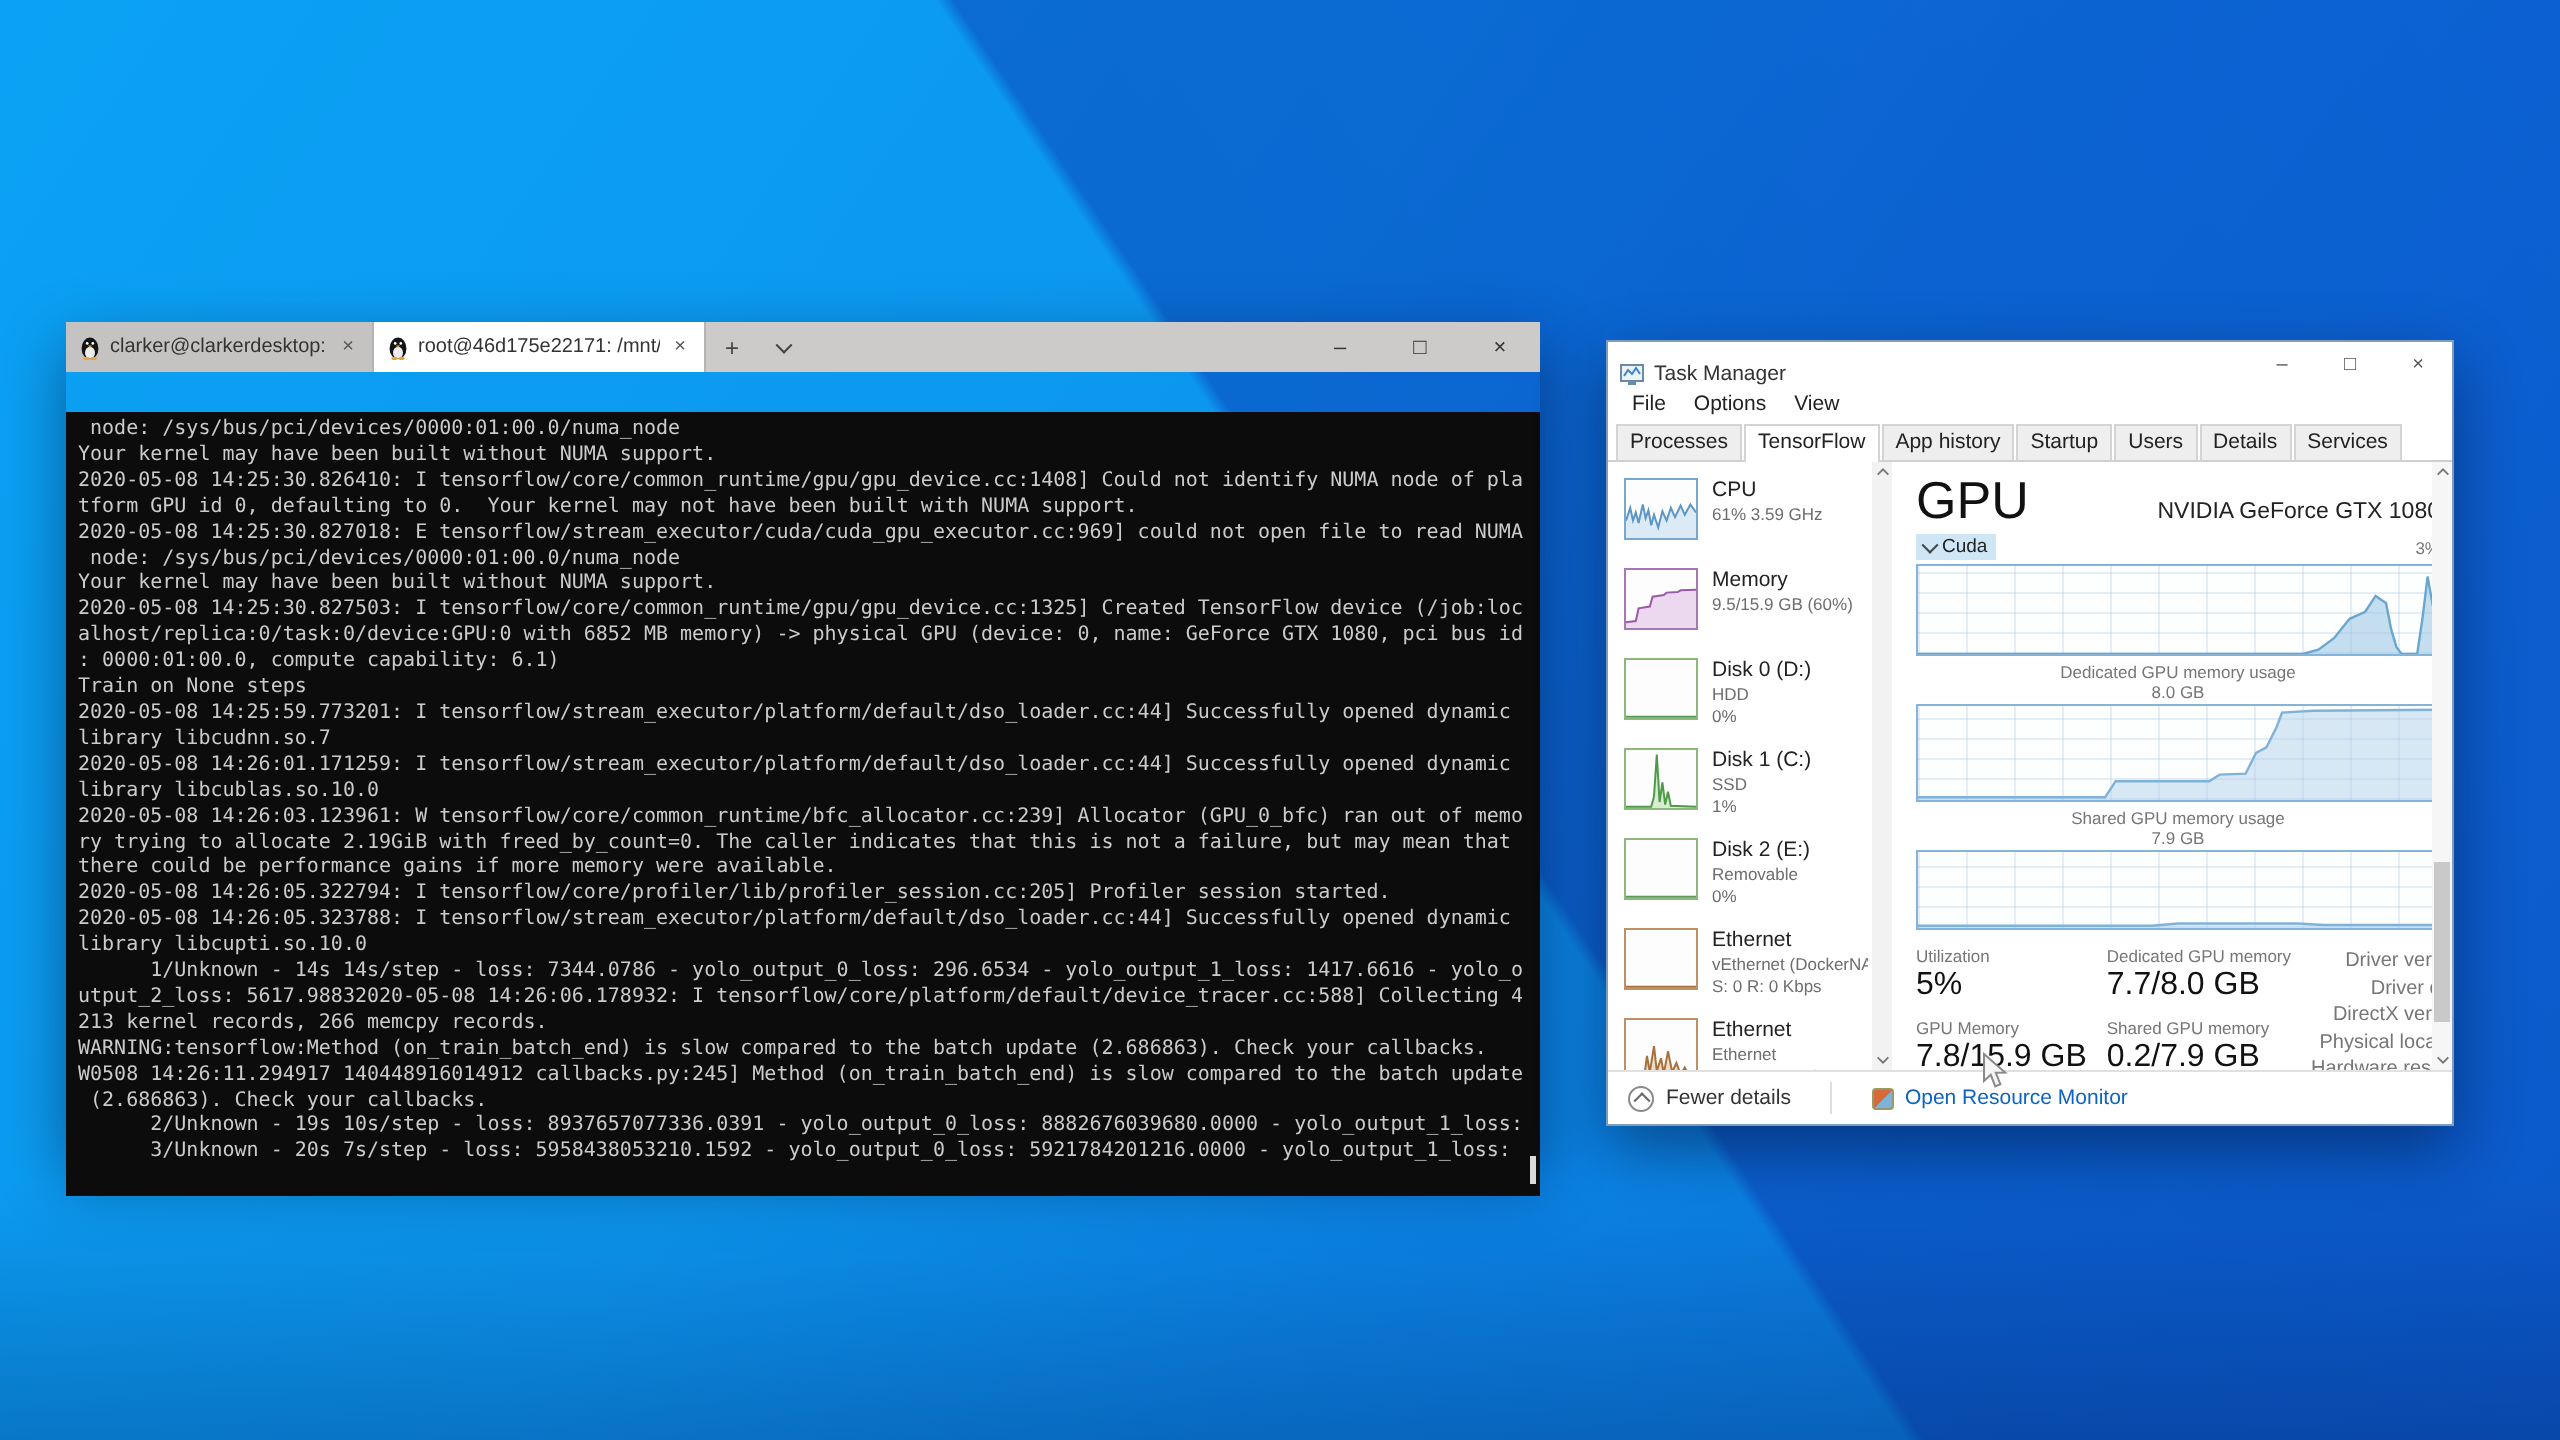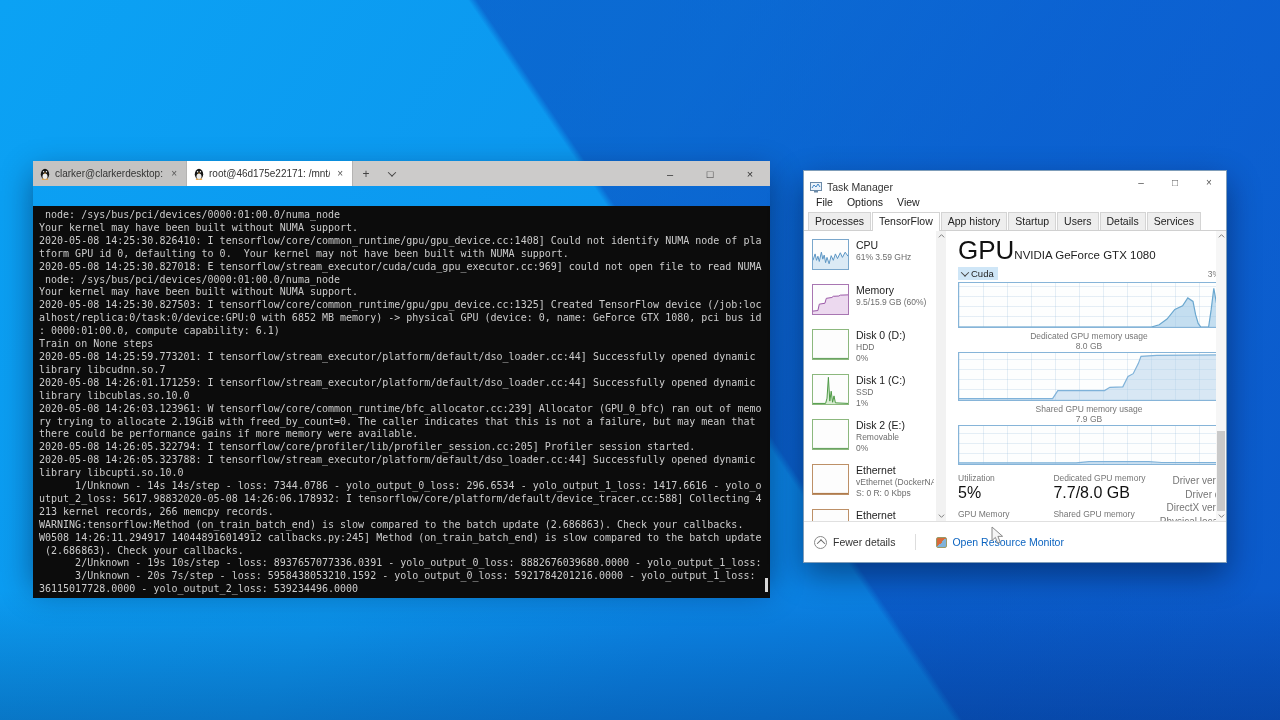--- a/index.html
+++ b/index.html
@@ -56,21 +56,21 @@
   .spark { width:37px; height:31px; border:1px solid #9ab; background:#fdfdfd; flex:0 0 auto; }
   .spark svg { width:100%; height:100%; display:block; }
   .side-text { overflow:hidden; }
   .side-title { font-size:10.5px; color:#222; line-height:13px; }
   .side-sub { font-size:8.5px; color:#6d6d6d; line-height:10.5px; white-space:nowrap; }
   .tm-sidescroll { width:10px; background:#f2f2f2; margin-left:2px; position:relative; }
   .arr { position:absolute; left:0; width:10px; height:10px; display:flex; align-items:center; justify-content:center; }
   .arr svg { width:7px; height:4px; }
   
   .tm-main { flex:1; padding:4px 6px 0 12px; position:relative; overflow:hidden; }
-  .gpu-header { display:flex; align-items:baseline; justify-content:flex-start; }
+  .gpu-header { display:flex; align-items:baseline; justify-content:space-between; }
   .gpu-title { font-size:26px; font-weight:300; color:#111; letter-spacing:0; }
   .gpu-device { font-size:11.5px; color:#222; }
   .engine-row { display:flex; align-items:center; justify-content:space-between; margin-top:1px; }
   .engine-chip { display:inline-flex; align-items:center; gap:3px; background:#cfe6f7; padding:1px 4px;
     font-size:9.5px; color:#222; }
   .chev { width:6px; height:6px; border-right:1.4px solid #444; border-bottom:1.4px solid #444;
     transform:rotate(45deg) translate(-1px,-1px); display:inline-block; }
   .pct { font-size:8.5px; color:#767676; }
   .gchart { border:1px solid #86b4d8; position:relative; background:
       repeating-linear-gradient(90deg, rgba(140,180,215,.22) 0 1px, transparent 1px 24px),
@@ -83,21 +83,21 @@
   .stat-col { width:95px; margin-right:10px; }
   .stat { margin-bottom:7px; }
   .stat-label { font-size:8.5px; color:#767676; margin-bottom:1px; white-space:nowrap; }
   .stat-value { font-size:16px; font-weight:400; color:#111; white-space:nowrap; }
   .temp-label { font-size:8.5px; color:#767676; margin-top:3px; }
   .detail-col { flex:1; padding-top:1px; }
   .detail-label { font-size:10px; color:#767676; line-height:13.5px; white-space:nowrap; overflow:hidden;text-align:right; }
   .tm-mainscroll { position:absolute; right:0; top:0; bottom:0; width:10px; background:#f6f6f6; }
   .thumb { position:absolute; left:1px; width:8px; background:#c9c9c9; }
   
-  .tm-footer { height:41px; border-top:1px solid #e0e0e0; display:flex; align-items:center;
+  .tm-footer { height:27px; border-top:1px solid #e0e0e0; display:flex; align-items:center;
     padding:0 10px; gap:20px; }
   .fewer { display:flex; align-items:center; gap:6px; font-size:10.5px; color:#333; }
   .circle-chev { width:13px; height:13px; border:1px solid #8a8a8a; border-radius:50%;
     display:flex; align-items:center; justify-content:center; }
   .circle-chev .chev { transform:rotate(-135deg) translate(-1px,-1px); border-color:#666; }
   .vsep { width:1px; height:16px; background:#ddd; }
   .res-link { display:flex; align-items:center; gap:5px; font-size:10.5px; color:#0c64c0; }
   .res-icon { width:11px; height:11px; background:linear-gradient(135deg,#d86a3a 0 50%,#7fb2d9 50% 100%);
     border:1px solid #996; border-radius:2px; }
   
@@ -173,21 +173,20 @@
         <div class="tline">2020-05-08 14:26:05.323788: I tensorflow/stream_executor/platform/default/dso_loader.cc:44] Successfully opened dynamic</div>
         <div class="tline">library libcupti.so.10.0</div>
         <div class="tline">      1/Unknown - 14s 14s/step - loss: 7344.0786 - yolo_output_0_loss: 296.6534 - yolo_output_1_loss: 1417.6616 - yolo_o</div>
         <div class="tline">utput_2_loss: 5617.98832020-05-08 14:26:06.178932: I tensorflow/core/platform/default/device_tracer.cc:588] Collecting 4</div>
         <div class="tline">213 kernel records, 266 memcpy records.</div>
         <div class="tline">WARNING:tensorflow:Method (on_train_batch_end) is slow compared to the batch update (2.686863). Check your callbacks.</div>
         <div class="tline">W0508 14:26:11.294917 140448916014912 callbacks.py:245] Method (on_train_batch_end) is slow compared to the batch update</div>
         <div class="tline"> (2.686863). Check your callbacks.</div>
         <div class="tline">      2/Unknown - 19s 10s/step - loss: 8937657077336.0391 - yolo_output_0_loss: 8882676039680.0000 - yolo_output_1_loss:</div>
         <div class="tline">      3/Unknown - 20s 7s/step - loss: 5958438053210.1592 - yolo_output_0_loss: 5921784201216.0000 - yolo_output_1_loss:</div>
-        <div class="tline">36115017728.0000 - yolo_output_2_loss: 539234496.0000</div>
       </div>
     <div class="term-scrollmark"></div>
   </div>
 </div>
 
 <div class="tm-win">
   <div class="tm-titlebar">
     <svg class="tm-app-icon" viewBox="0 0 12 12">
       <rect x="0.5" y="1.5" width="11" height="8" fill="#eaf2fa" stroke="#6b8aa8" stroke-width="1"></rect>
       <polyline points="2,7 4,4 6,6 8,3 10,6" fill="none" stroke="#3f85c6" stroke-width="1"></polyline>

